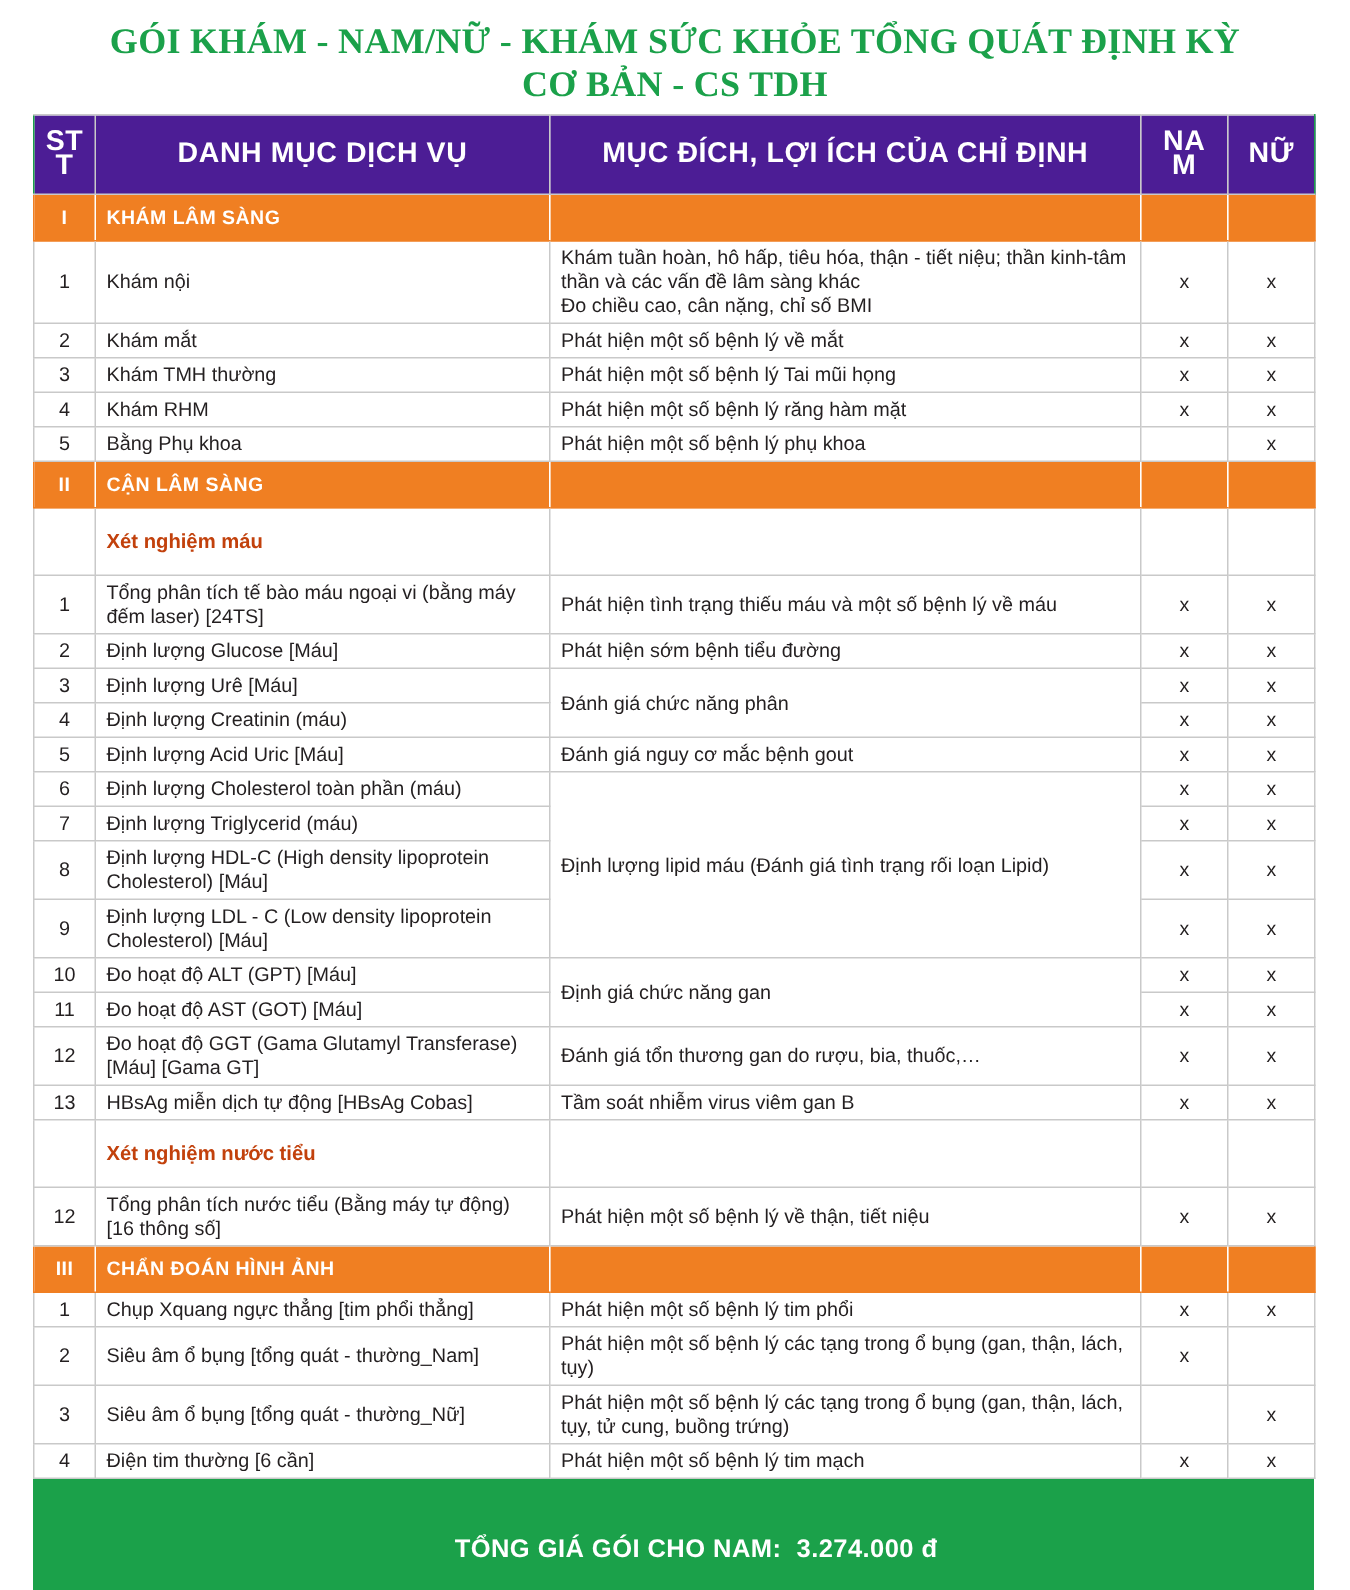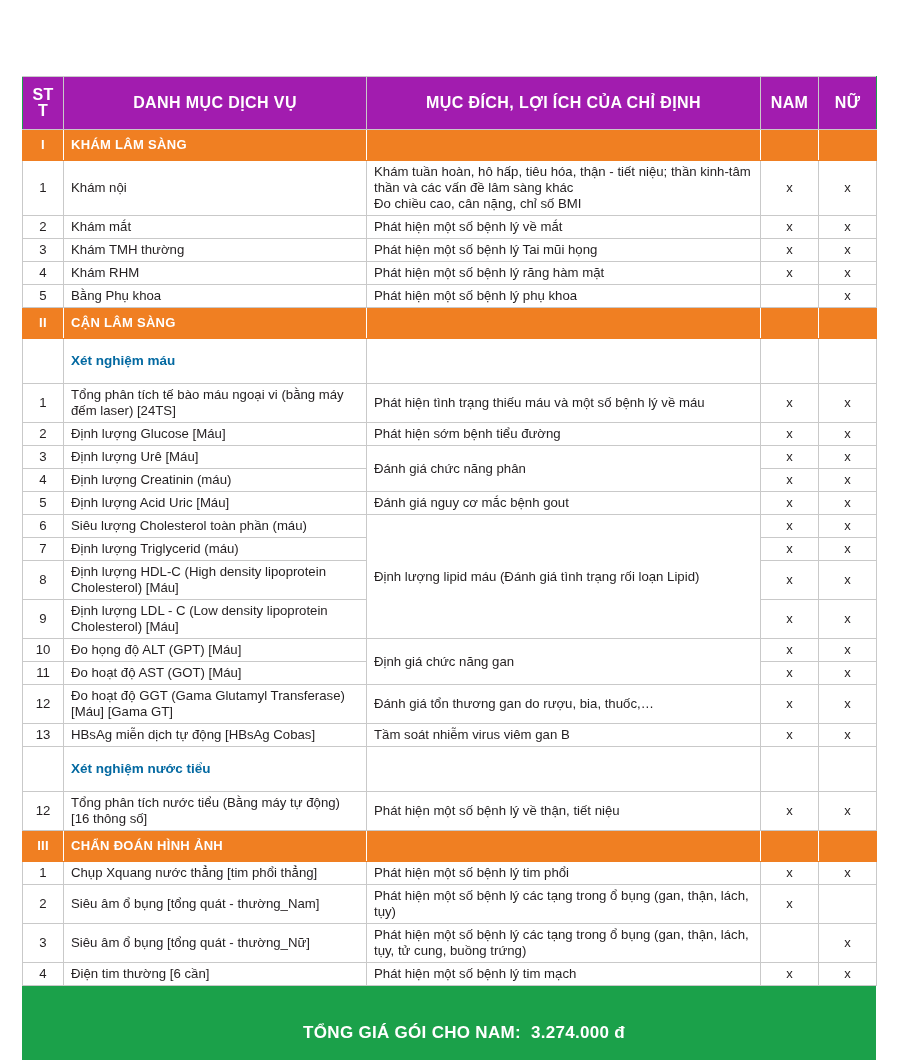--- a/index.html
+++ b/index.html
@@ -56,24 +56,24 @@
     word-wrap: break-word;
   }
   
   col.c-stt  { width: 41px; }
   col.c-name { width: 303px; }
   col.c-desc { width: 394px; }
   col.c-nam  { width: 58px; }
   col.c-nu   { width: 58px; }
 
   thead th {
-    background: #a21caf;
+    background: #4c1d95;
     color: #ffffff;
     font-weight: bold;
-    font-size: 16px;
+    font-size: 19px;
     letter-spacing: 0.4px;
     text-align: center;
     height: 46px;
     border-color: #1ba14a;
     border-left-color: #ffffff;
     border-right-color: #ffffff;
   }
   thead th.first { border-left-color: #1ba14a; }
   thead th.last  { border-right-color: #1ba14a; }
 
@@ -87,21 +87,21 @@
     border-color: #f07f22;
     border-left-color: #ffffff;
     border-right-color: #ffffff;
   }
   tr.section td.sec-num { text-align: center; border-left-color: #f07f22; }
   tr.section td.sec-blank { }
   tr.section td.sec-last { border-right-color: #f07f22; }
 
   tr.subsection td {
     background: #ffffff;
-    color: #0369a1;
+    color: #c2410c;
     font-weight: bold;
     font-size: 13.5px;
     height: 38px;
   }
 
   td.num   { text-align: center; }
   td.mark  { text-align: center; font-size: 13px; }
   td.desc  { }
   td.name  { }
 
@@ -121,20 +121,22 @@
     box-sizing: border-box;
   }
   .footer .row { display: block; white-space: pre; }
 </style>
 </head>
 <body>
 
 <div class="page">
 
   <h1 class="title">
+    <span>GÓI KHÁM - NAM/NỮ - KHÁM SỨC KHỎE TỔNG QUÁT ĐỊNH KỲ</span>
+    <span class="line2">CƠ BẢN - CS TDH</span>
   </h1>
 
   <div class="table-wrap">
     <table class="pkg">
       <colgroup>
         <col class="c-stt">
           <col class="c-name">
           <col class="c-desc">
           <col class="c-nam">
           <col class="c-nu">
@@ -234,21 +236,21 @@
           </tr>
           <tr>
             <td class="num">5</td>
             <td class="name">Định lượng Acid Uric [Máu]</td>
             <td class="desc">Đánh giá nguy cơ mắc bệnh gout</td>
             <td class="mark">x</td>
             <td class="mark">x</td>
           </tr>
           <tr>
             <td class="num">6</td>
-            <td class="name">Siêu lượng Cholesterol toàn phần (máu)</td>
+            <td class="name">Định lượng Cholesterol toàn phần (máu)</td>
             <td class="desc" rowspan="4">Định lượng lipid máu (Đánh giá tình trạng rối loạn Lipid)</td>
             <td class="mark">x</td>
             <td class="mark">x</td>
           </tr>
           <tr>
             <td class="num">7</td>
             <td class="name">Định lượng Triglycerid (máu)</td>
             <td class="mark">x</td>
             <td class="mark">x</td>
           </tr>
@@ -259,21 +261,21 @@
             <td class="mark">x</td>
           </tr>
           <tr>
             <td class="num">9</td>
             <td class="name">Định lượng LDL - C (Low density lipoprotein Cholesterol) [Máu]</td>
             <td class="mark">x</td>
             <td class="mark">x</td>
           </tr>
           <tr>
             <td class="num">10</td>
-            <td class="name">Đo họng độ ALT (GPT) [Máu]</td>
+            <td class="name">Đo hoạt độ ALT (GPT) [Máu]</td>
             <td class="desc" rowspan="2">Định giá chức năng gan</td>
             <td class="mark">x</td>
             <td class="mark">x</td>
           </tr>
           <tr>
             <td class="num">11</td>
             <td class="name">Đo hoạt độ AST (GOT) [Máu]</td>
             <td class="mark">x</td>
             <td class="mark">x</td>
           </tr>
@@ -307,21 +309,21 @@
           </tr>
           <tr class="section">
             <td class="sec-num">III</td>
             <td>CHẨN ĐOÁN HÌNH ẢNH</td>
             <td class="sec-blank">&nbsp;</td>
             <td class="sec-blank">&nbsp;</td>
             <td class="sec-blank sec-last">&nbsp;</td>
           </tr>
           <tr>
             <td class="num">1</td>
-            <td class="name">Chụp Xquang nước thẳng [tim phổi thẳng]</td>
+            <td class="name">Chụp Xquang ngực thẳng [tim phổi thẳng]</td>
             <td class="desc">Phát hiện một số bệnh lý tim phổi</td>
             <td class="mark">x</td>
             <td class="mark">x</td>
           </tr>
           <tr>
             <td class="num">2</td>
             <td class="name">Siêu âm ổ bụng [tổng quát - thường_Nam]</td>
             <td class="desc">Phát hiện một số bệnh lý các tạng trong ổ bụng (gan, thận, lách, tụy)</td>
             <td class="mark">x</td>
             <td class="mark">&nbsp;</td>

